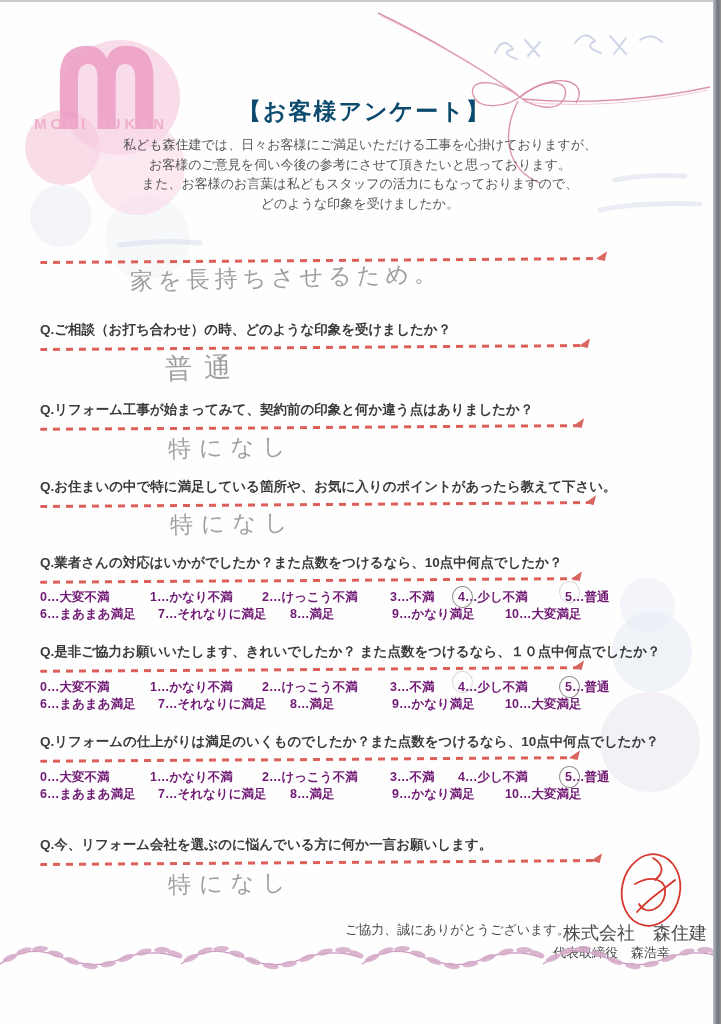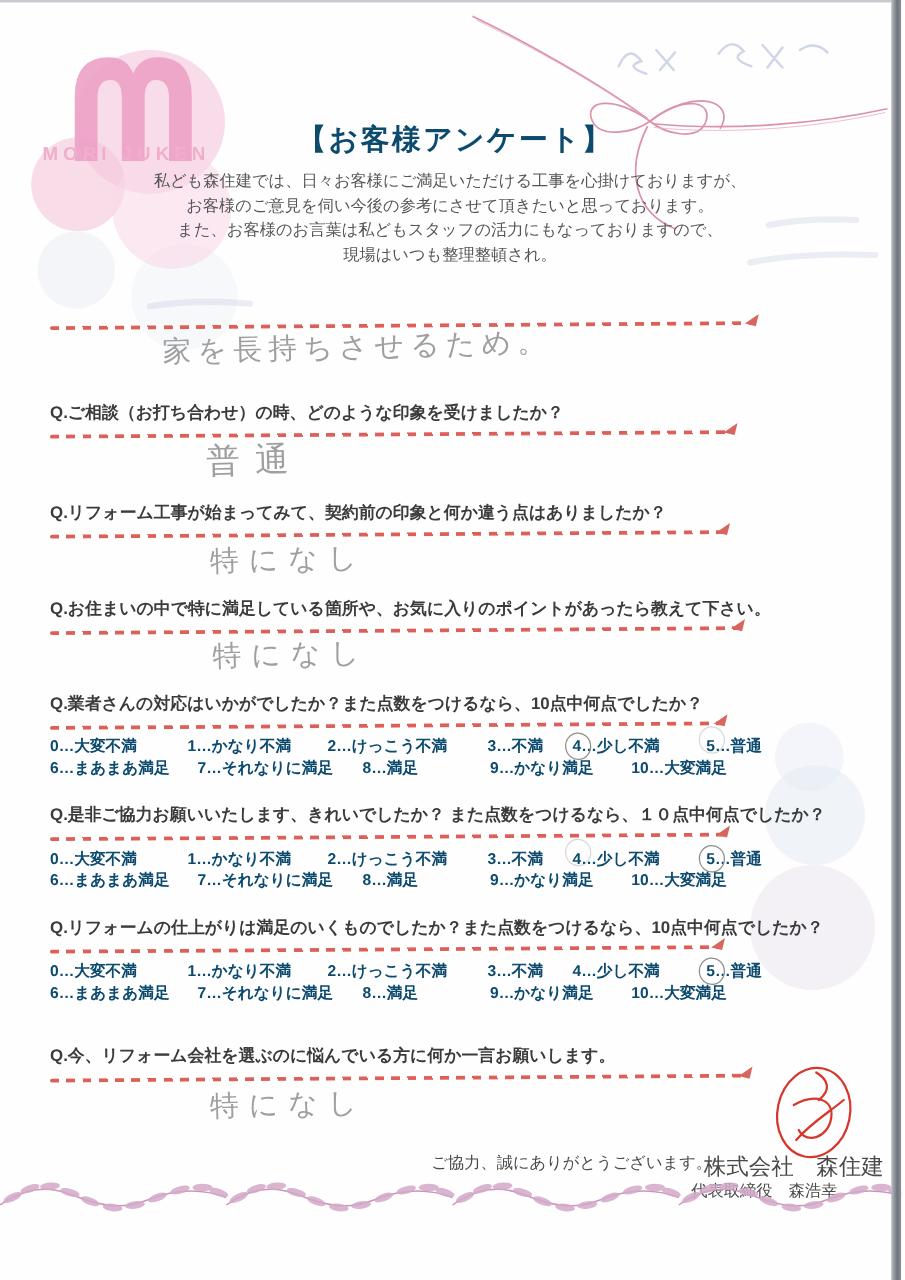--- a/index.html
+++ b/index.html
@@ -30,21 +30,21 @@
   .q-label{position:absolute;left:40px;font-size:13.5px;font-weight:700;color:#3b3b3b;white-space:nowrap;}
   .dash{position:absolute;left:40px;height:3px;border-radius:2px;transform:rotate(-.4deg);
         background:repeating-linear-gradient(90deg,#dd5f5a 0 7px,transparent 7px 13px);}
   .dash::after{content:"";position:absolute;right:-3px;top:-7px;width:0;height:0;
         border-bottom:10px solid #d9655f;border-left:9px solid transparent;transform:rotate(14deg);}
   .hand{position:absolute;color:#8d8f91;opacity:.85;font-size:23px;letter-spacing:5px;
         transform:rotate(-1.5deg);white-space:nowrap;}
 
   
   .scale-row{position:absolute;left:40px;width:670px;height:16px;font-size:12.5px;
-             font-weight:700;color:#0c4a6e;}
+             font-weight:700;color:#701a75;}
   .scale-item{position:absolute;top:0;white-space:nowrap;}
   .num{position:relative;display:inline-block;}
   .pencil-circle::after{content:"";position:absolute;left:-6px;top:-4px;right:-8px;bottom:-4px;
         border:1.4px solid #8f8f8a;border-radius:50%;transform:rotate(-6deg);}
   .pencil-circle.faint::after{border-color:rgba(150,150,145,.35);top:-9px;bottom:1px;}
 
   
   .thanks{position:absolute;left:345px;top:921px;font-size:13px;color:#4a4a4a;font-weight:500;}
   .company{position:absolute;left:563px;top:921px;font-size:18px;color:#4a4a4a;font-weight:500;white-space:nowrap;}
   .rep{position:absolute;left:553px;top:944px;font-size:13px;color:#4a4a4a;font-weight:500;white-space:nowrap;}
@@ -102,21 +102,21 @@
       <path d="M15,35 q8,-18 18,-4 q-14,4 4,10 M45,22 l14,16 M48,38 l12,-14"></path>
       <path d="M95,25 q10,-14 20,-2 q-12,6 6,12 M130,18 l16,18 M134,36 l12,-16 M160,22 q12,-8 22,2"></path>
     </g>
   </svg>
 
   <div class="title">【お客様アンケート】</div>
   <div class="intro">
     <div>私ども森住建では、日々お客様にご満足いただける工事を心掛けておりますが、</div>
     <div>お客様のご意見を伺い今後の参考にさせて頂きたいと思っております。</div>
     <div>また、お客様のお言葉は私どもスタッフの活力にもなっておりますので、</div>
-    <div>現場はいつも整理整頓され。</div>
+    <div>どのような印象を受けましたか。</div>
   </div>
 
   <div class="dash" style="top:259px;width:563px;"></div>
   <div class="hand" style="left:130px;top:262px;">家を長持ちさせるため。</div>
 
   <div class="q-label" style="top:321px;">Q.ご相談（お打ち合わせ）の時、どのような印象を受けましたか？</div>
   <div class="dash" style="top:346px;width:546px;"></div>
   <div class="hand" style="left:165px;top:350px;font-size:27px;letter-spacing:12px;">普通</div>
 
   <div class="q-label" style="top:401px;">Q.リフォーム工事が始まってみて、契約前の印象と何か違う点はありましたか？</div>

